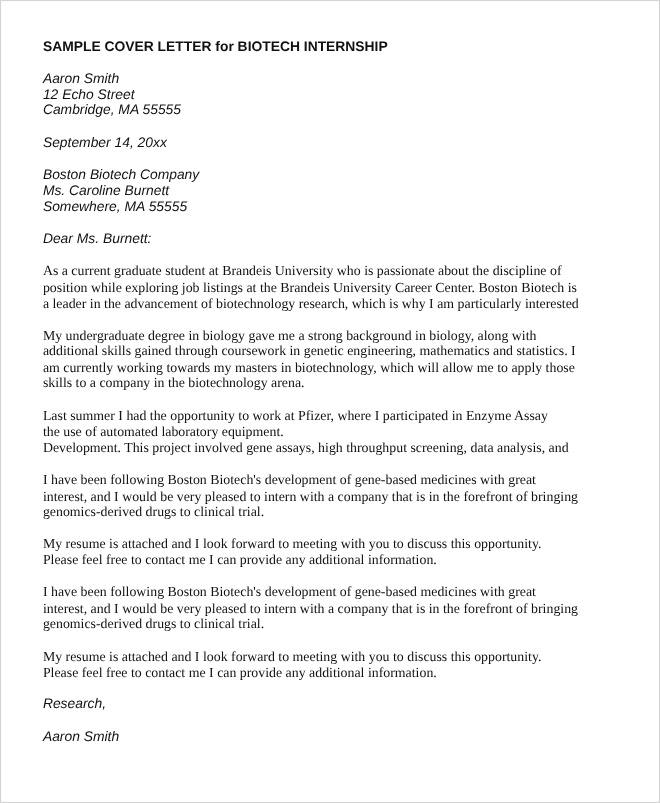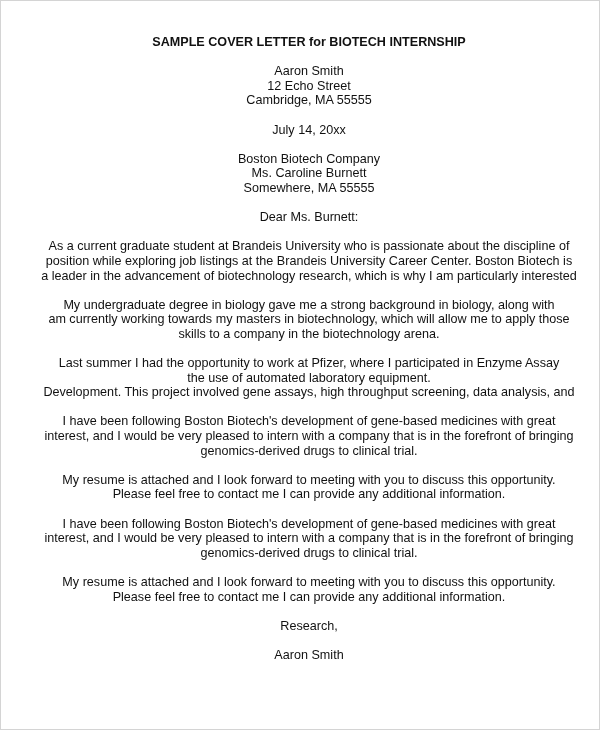--- a/index.html
+++ b/index.html
@@ -2,70 +2,70 @@
 <html><head>
   <meta charset="utf-8">
   <style>
     html, body { margin: 0; padding: 0; background: #ffffff; }
     body { width: 600px; height: 730px; overflow: hidden; }
     .page {
       position: relative;
       width: 598px; height: 728px;
       border: 1px solid #d4d4d4;
       background: #ffffff;
-      text-align: center;
     }
     .content {
       position: absolute;
       left: 38px; top: 34px;
       width: 540px;
       font-family: "Liberation Sans", sans-serif;
       font-size: 12.6px;
       line-height: 14.6px;
       color: #111111;
     }
     .title {
       font-weight: bold;
       margin: 0 0 14.6px 0;
     }
-    .block { margin: 0 0 14.6px 0; }
+    .block { margin: 0 0 14.6px 0; font-style: italic; }
     .line { display: block; white-space: nowrap; }
-    .para { margin: 0 0 14.6px 0; }
+    .para { margin: 0 0 14.6px 0; font-family: Liberation Serif, serif; }
   </style>
 </head>
 <body>
 
 <div class="page">
   <div class="content">
     <div class="title">SAMPLE COVER LETTER for BIOTECH INTERNSHIP</div>
 
     <div class="block">
       <span class="line">Aaron Smith</span>
       <span class="line">12 Echo Street</span>
       <span class="line">Cambridge, MA  55555</span>
     </div>
 
-    <div class="block">July 14, 20xx</div>
+    <div class="block">September 14, 20xx</div>
 
     <div class="block">
       <span class="line">Boston Biotech Company</span>
       <span class="line">Ms. Caroline Burnett</span>
       <span class="line">Somewhere, MA  55555</span>
     </div>
 
     <div class="block">Dear Ms. Burnett:</div>
 
     <div id="paragraphs">
         <div class="para">
           <span class="line">As a current graduate student at Brandeis University who is passionate about the discipline of</span>
           <span class="line">position while exploring job listings at the Brandeis University Career Center.  Boston Biotech is</span>
           <span class="line">a leader in the advancement of biotechnology research, which is why I am particularly interested</span>
         </div>
         <div class="para">
           <span class="line">My undergraduate degree in biology gave me a strong background in biology, along with</span>
+          <span class="line">additional skills gained through coursework in genetic engineering, mathematics and statistics.  I</span>
           <span class="line">am currently working towards my masters in biotechnology, which will allow me to apply those</span>
           <span class="line">skills to a company in the biotechnology arena.</span>
         </div>
         <div class="para">
           <span class="line">Last summer I had the opportunity to work at Pfizer, where I participated in Enzyme Assay</span>
           <span class="line">the use of automated laboratory equipment.</span>
           <span class="line">Development.  This project involved gene assays, high throughput screening, data analysis, and</span>
         </div>
         <div class="para">
           <span class="line">I have been following Boston Biotech's development of gene-based medicines with great</span>

